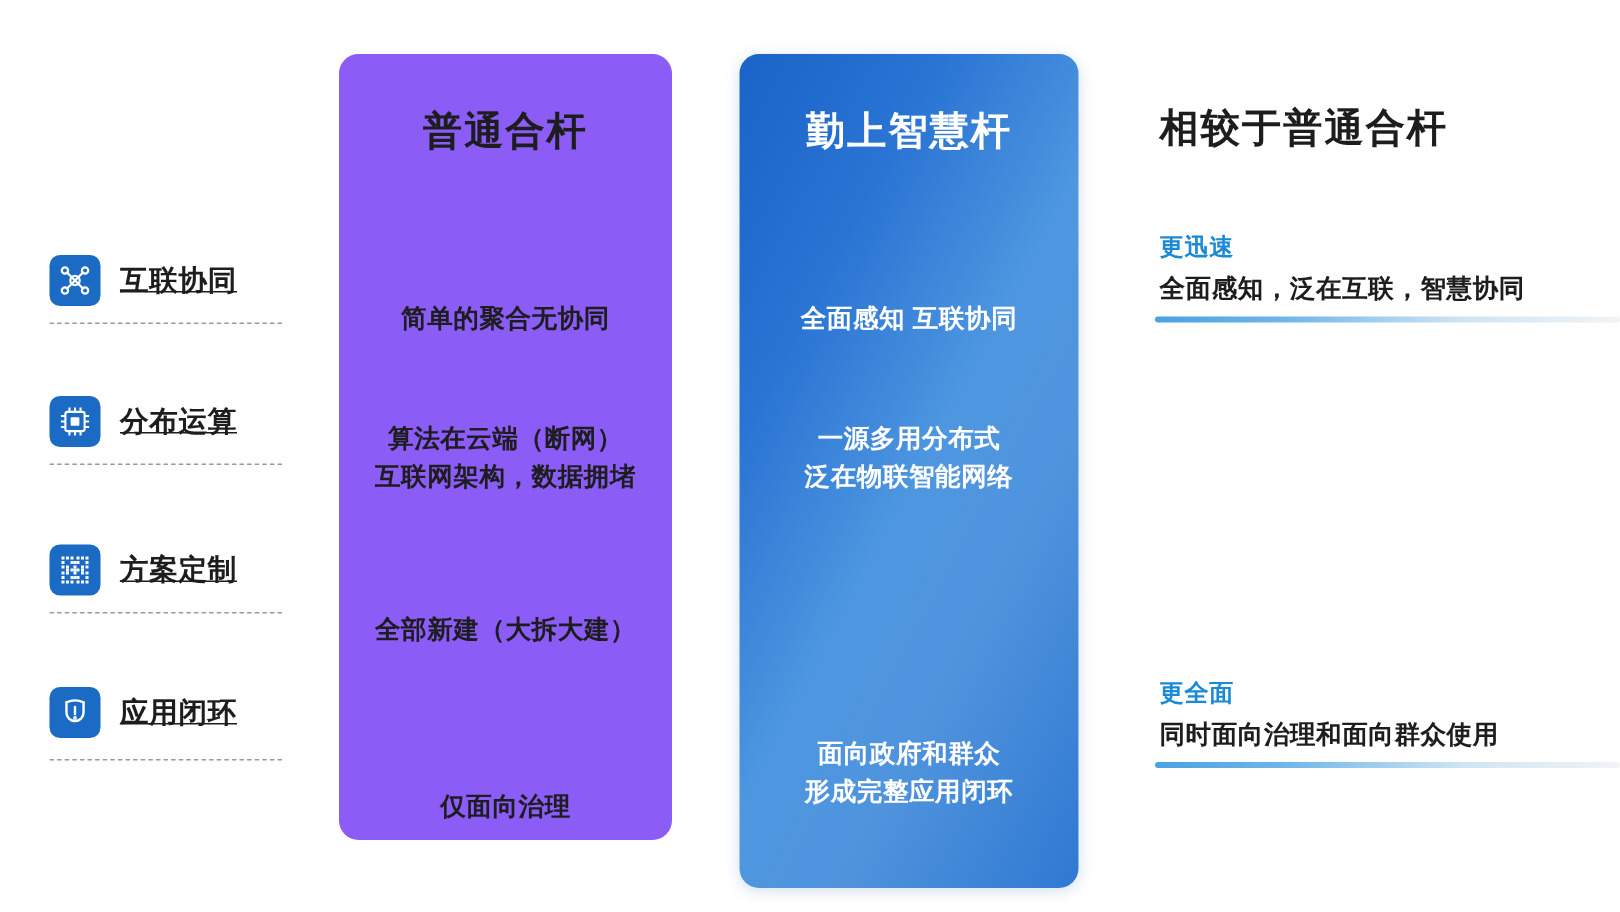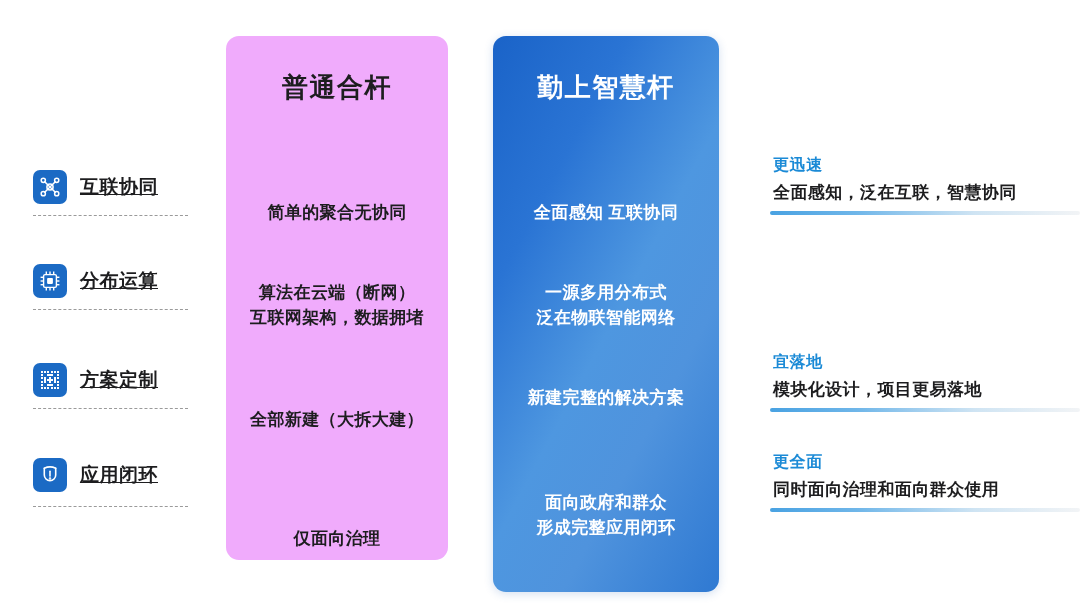--- a/index.html
+++ b/index.html
@@ -61,21 +61,21 @@
     border-top: 1.4px dashed #9a9a9a;
   }
 
   
   #plain-pole-card {
     position: absolute;
     left: 226px;
     top: 36px;
     width: 222px;
     height: 524px;
-    background: #f0abfc;
+    background: #8b5cf6;
     border-radius: 13px;
   }
 
   
   #smart-pole-card {
     position: absolute;
     left: 493px;
     top: 36px;
     width: 226px;
     height: 556px;
@@ -317,42 +317,37 @@
   <div class="card-line one-line row-pos-0">
     <div>全面感知 互联协同</div>
   </div>
 
   <div class="card-line two-line row-pos-1">
     <div>一源多用分布式</div>
     <div>泛在物联智能网络</div>
   </div>
 
   <div class="card-line two-line row-pos-2">
-    <div>新建完整的解决方案</div>
   </div>
 
   <div class="card-line two-line row-pos-3">
     <div>面向政府和群众</div>
     <div>形成完整应用闭环</div>
   </div>
 </div>
 
 <div id="comparison-column">
+  <div id="comparison-title">相较于普通合杆</div>
 
   <div class="benefit-block benefit-pos-0">
     <div class="benefit-head">更迅速</div>
     <div class="benefit-desc">全面感知，泛在互联，智慧协同</div>
     <div class="benefit-rule"></div>
   </div>
 
 
-  <div class="benefit-block benefit-pos-2">
-    <div class="benefit-head">宜落地</div>
-    <div class="benefit-desc">模块化设计，项目更易落地</div>
-    <div class="benefit-rule"></div>
-  </div>
 
   <div class="benefit-block benefit-pos-3">
     <div class="benefit-head">更全面</div>
     <div class="benefit-desc">同时面向治理和面向群众使用</div>
     <div class="benefit-rule"></div>
   </div>
 </div>
 
 </body></html>

